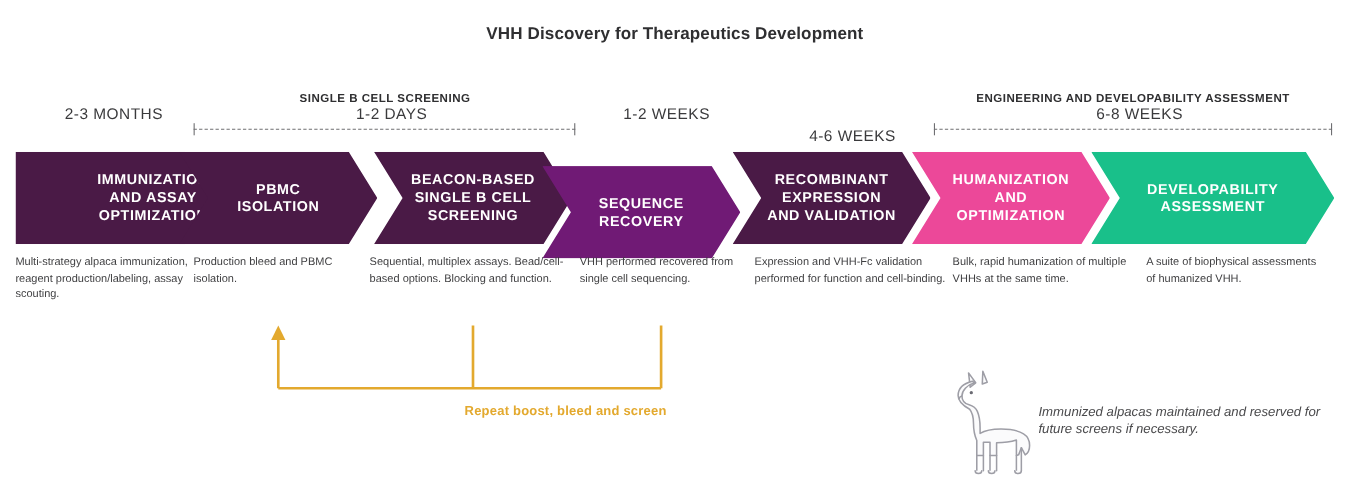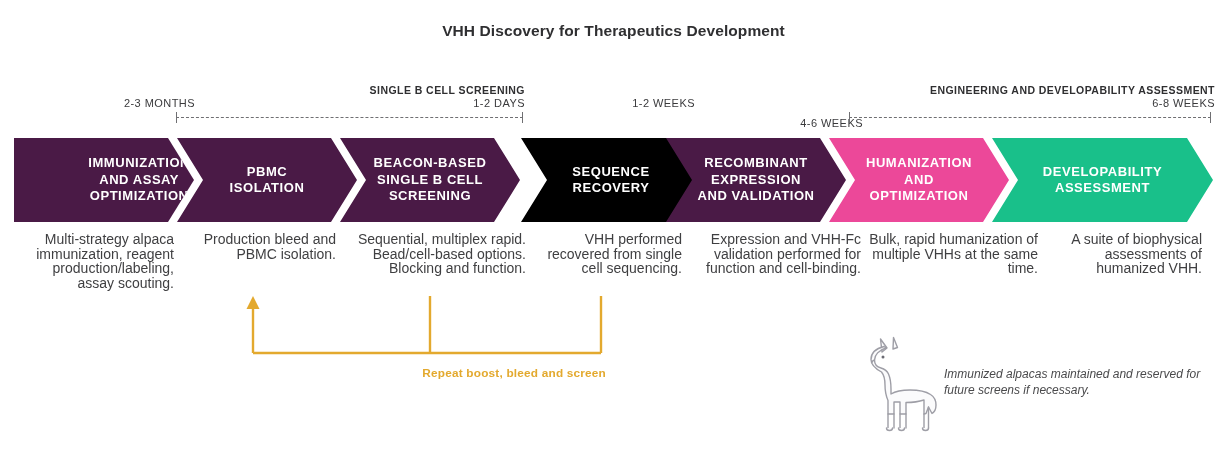--- a/index.html
+++ b/index.html
@@ -15,28 +15,28 @@
 
   
   .title{
     position:absolute;left:0;top:22px;width:1227px;
     text-align:center;
     font-size:15.5px;font-weight:bold;letter-spacing:.1px;
     color:#2f2f31;
   }
 
   
-  .tl{position:absolute;text-align:right;}
+  .tl{position:absolute;text-align:center;}
   .tl .grp{
     font-size:10.5px;font-weight:bold;letter-spacing:.45px;
     color:#2f2f31;white-space:nowrap;
     line-height:13px;
   }
   .tl .dur{
-    font-size:11px;letter-spacing:.45px;color:#3a3a3c;
+    font-size:14px;letter-spacing:.45px;color:#3a3a3c;
     white-space:nowrap;line-height:13px;padding-left:12px;
   }
 
   
   .bracket{position:absolute;height:11px;}
   .bracket .line{
     position:absolute;left:0;right:0;top:5px;height:0;
     border-top:1px dashed #6f6f72;
   }
   .bracket .cap{
@@ -58,22 +58,22 @@
     font-size:13px;font-weight:bold;
     letter-spacing:.55px;line-height:16.5px;
     text-align:center;
     padding:0 4px;
     position:relative;z-index:2;
   }
 
   
   .desc{
     position:absolute;
-    text-align:right;
-    font-size:14px;line-height:14.6px;
+    text-align:left;
+    font-size:10px;line-height:14.6px;
     color:#3f3f41;
   }
 
   
   .loopwrap{position:absolute;left:0;top:0;width:1227px;height:456px;pointer-events:none;}
   .looplabel{
     position:absolute;left:250px;top:366px;width:356px;
     text-align:right;
     font-size:11.8px;font-weight:bold;letter-spacing:.2px;
     color:#E3A92E;
@@ -129,32 +129,32 @@
     <div class="cap r"></div>
   </div>
 
   <div class="band">
 
     <div class="chev" style="left:0px;width:180px;background:#4A1A46;
                 clip-path:polygon(0 0,154px 0,180px 42px,154px 84px,0 84px);justify-content:flex-end;">
       <div class="lbl">IMMUNIZATION<br>AND ASSAY<br>OPTIMIZATION</div>
     </div>
 
-    <div class="chev" style="left:163px;width:180px;background:#4A1A46;
+    <div class="chev" style="left:149px;width:180px;background:#4A1A46;
                 clip-path:polygon(0 0,154px 0,180px 42px,154px 84px,0 84px,26px 42px);">
       <div class="lbl">PBMC<br>ISOLATION</div>
     </div>
 
     <div class="chev" style="left:326px;width:180px;background:#4A1A46;
                 clip-path:polygon(0 0,154px 0,180px 42px,154px 84px,0 84px,26px 42px);">
       <div class="lbl">BEACON-BASED<br>SINGLE B CELL<br>SCREENING</div>
     </div>
 
-    <div class="chev" style="left:507px;width:180px;background:#000000;
-                clip-path:polygon(0 0,154px 0,180px 42px,154px 84px,0 84px,26px 42px);">
+    <div class="chev" style="left:479px;width:180px;background:#701a75;
+                clip-path:polygon(0 0,154px 0,180px 42px,154px 84px,0 84px,26px 42px);margin-top:13px;">
       <div class="lbl">SEQUENCE<br>RECOVERY</div>
     </div>
 
     <div class="chev" style="left:652px;width:180px;background:#4A1A46;
                 clip-path:polygon(0 0,154px 0,180px 42px,154px 84px,0 84px,26px 42px);">
       <div class="lbl">RECOMBINANT<br>EXPRESSION<br>AND VALIDATION</div>
     </div>
 
     <div class="chev" style="left:815px;width:180px;background:#ec4899;
                 clip-path:polygon(0 0,154px 0,180px 42px,154px 84px,0 84px,26px 42px);">
@@ -163,21 +163,21 @@
 
     <div class="chev" style="left:978px;width:221px;background:#19C08A;
                 clip-path:polygon(0 0,195px 0,221px 42px,195px 84px,0 84px,26px 42px);">
       <div class="lbl">DEVELOPABILITY<br>ASSESSMENT</div>
     </div>
 
   </div>
 
   <div class="desc" style="left:14px;top:232px;width:160px;">Multi-strategy alpaca immunization, reagent production/labeling, assay scouting.</div>
   <div class="desc" style="left:176px;top:232px;width:160px;">Production bleed and PBMC isolation.</div>
-  <div class="desc" style="left:336px;top:232px;width:190px;">Sequential, multiplex rapid. Bead/cell-based options. Blocking and function.</div>
+  <div class="desc" style="left:336px;top:232px;width:190px;">Sequential, multiplex assays. Bead/cell-based options. Blocking and function.</div>
   <div class="desc" style="left:527px;top:232px;width:155px;">VHH performed recovered from single cell sequencing.</div>
   <div class="desc" style="left:686px;top:232px;width:175px;">Expression and VHH-Fc validation performed for function and cell-binding.</div>
   <div class="desc" style="left:866px;top:232px;width:172px;">Bulk, rapid humanization of multiple VHHs at the same time.</div>
   <div class="desc" style="left:1042px;top:232px;width:160px;">A suite of biophysical assessments of humanized VHH.</div>
 
   <svg class="loopwrap" viewBox="0 0 1227 456" width="1227" height="456">
     <g fill="none" stroke="#E3A92E" stroke-width="2.4">
       <path d="M253,353 L253,307"></path>
       <path d="M253,353 L601,353"></path>
       <path d="M430,353 L430,296"></path>

